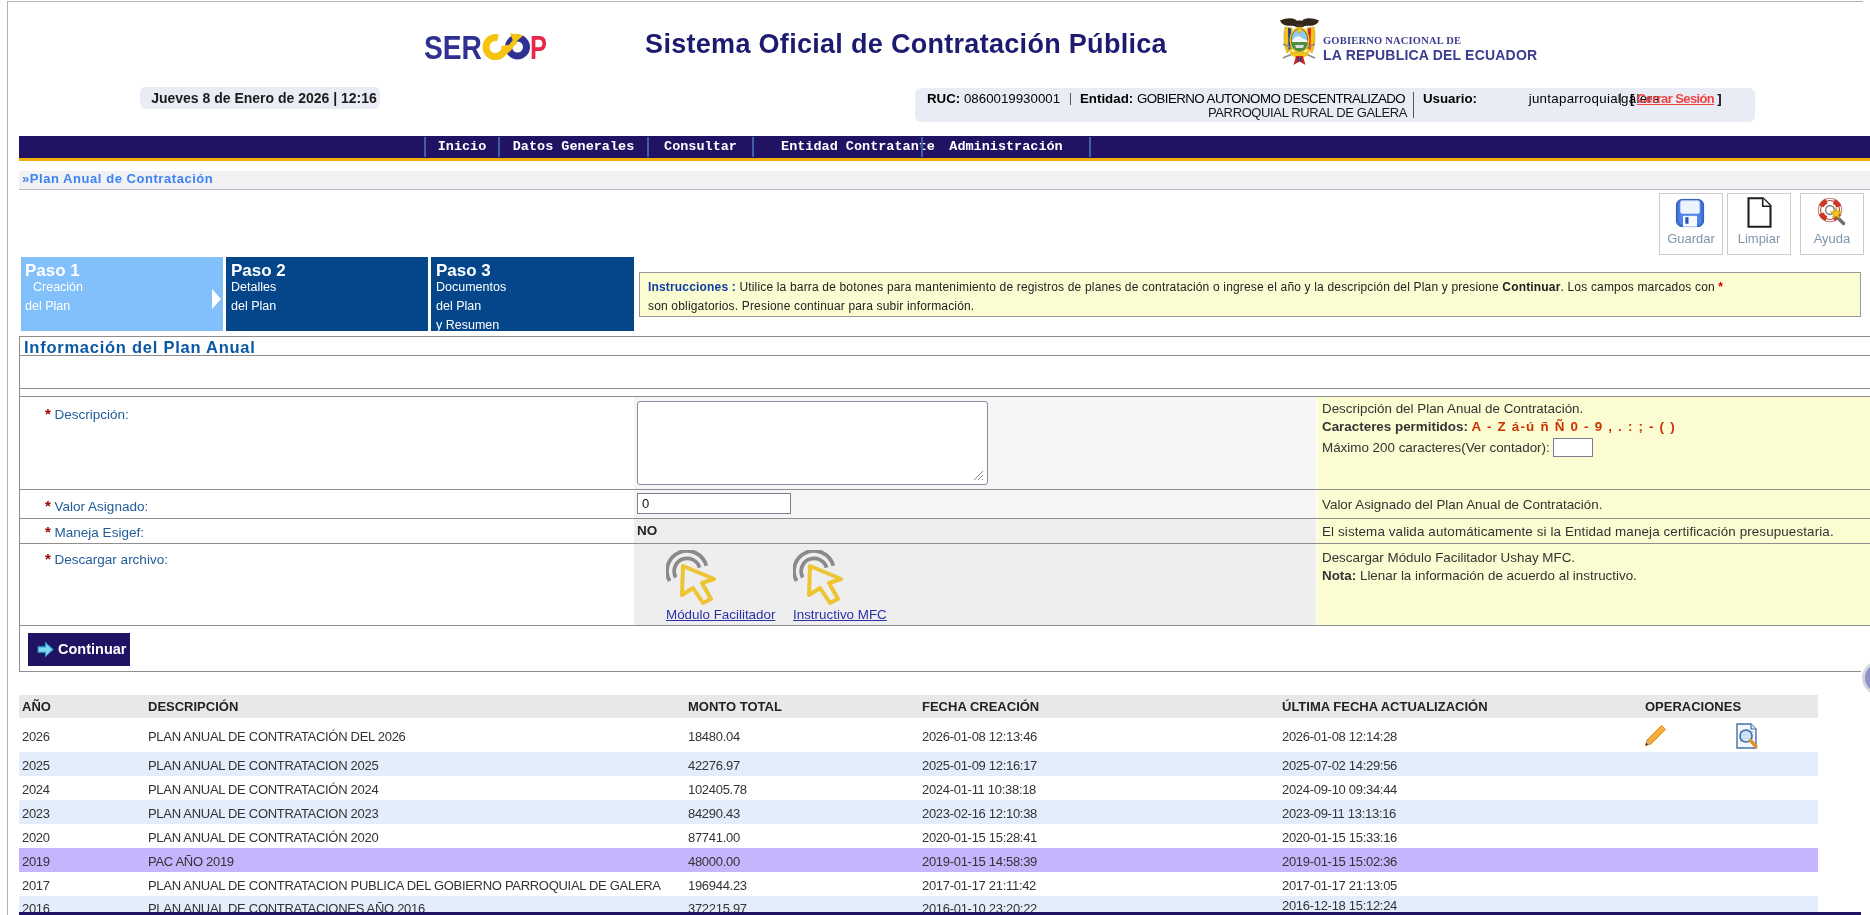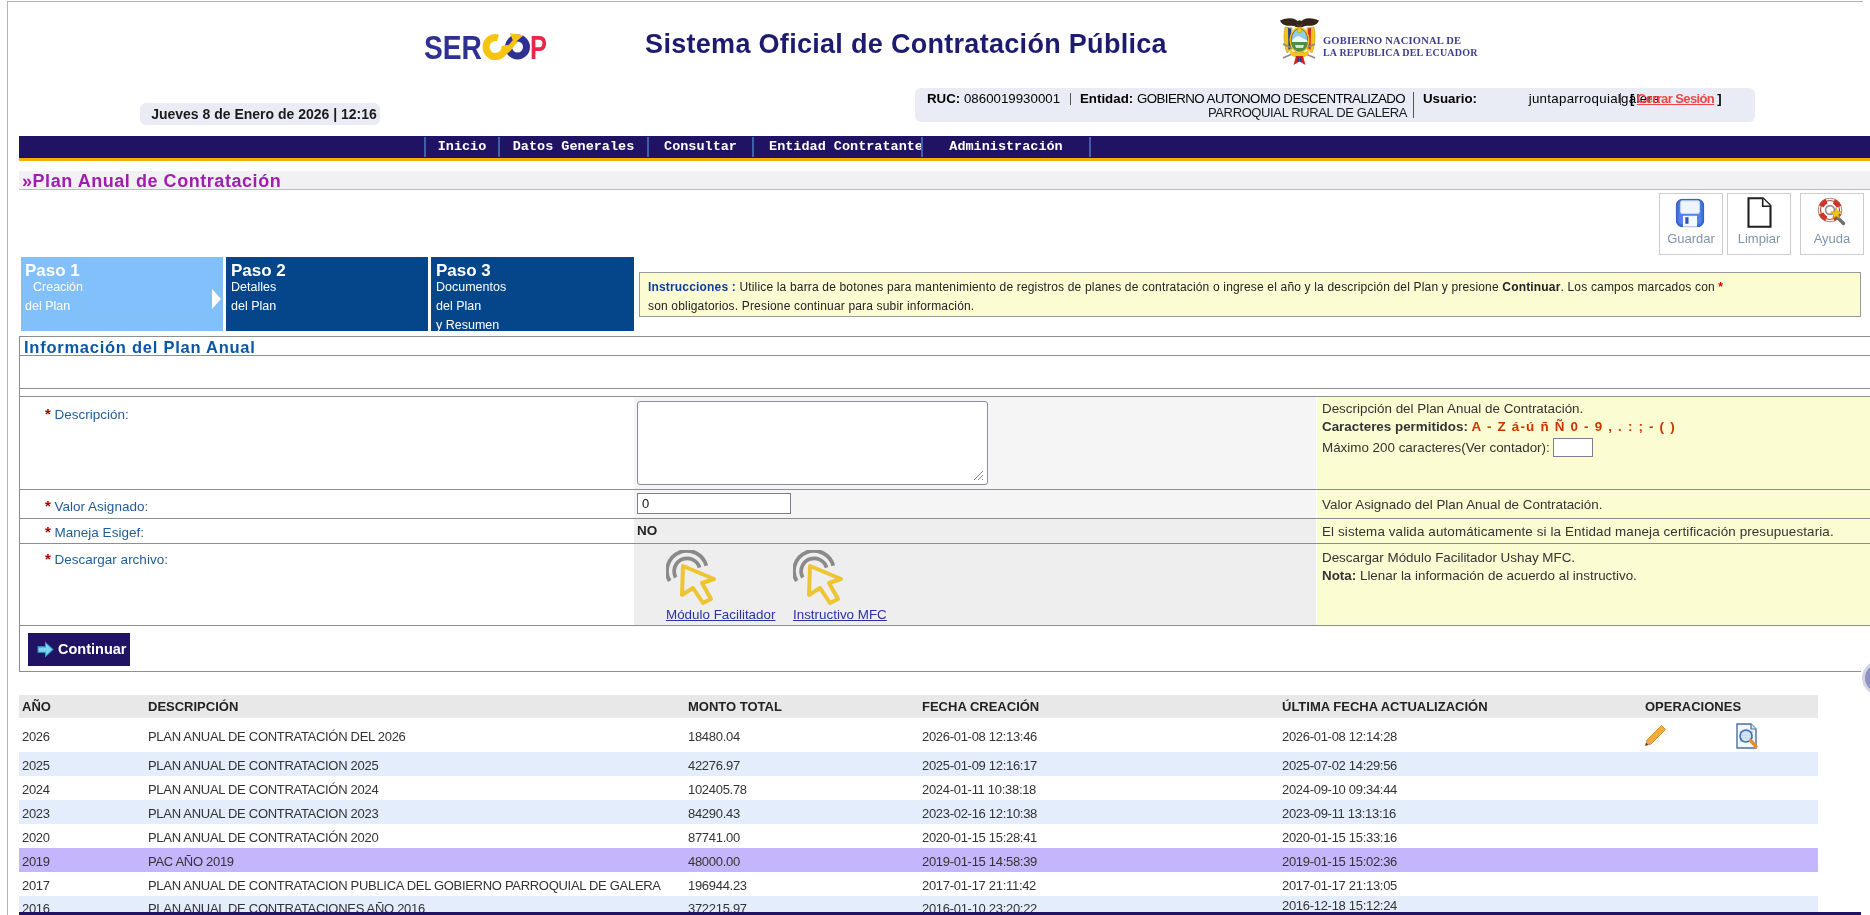--- a/index.html
+++ b/index.html
@@ -6,34 +6,34 @@
 body{width:1870px;height:915px;overflow:hidden;background:#fff;
  font-family:"Liberation Sans",sans-serif;}
 #page{position:absolute;left:0;top:0;width:1870px;height:915px;overflow:hidden;}
 .abs{position:absolute;}
 
 #bt{left:7px;top:1px;width:1856px;height:0;border-top:1px solid #b3b3b3;}
 #blft{left:7px;top:1px;width:0;height:914px;border-left:1px solid #b3b3b3;}
 
 #title{left:596px;top:29px;width:620px;text-align:center;font-size:27px;font-weight:bold;color:#1d1b70;letter-spacing:0.3px;}
 #coattx1{left:1323px;top:35px;font-family:"Liberation Serif",serif;font-size:10.5px;font-weight:bold;color:#3c3c90;letter-spacing:0.2px;}
-#coattx2{left:1323px;top:47px;font-family:Liberation Serif, serif;font-size:10px;font-weight:bold;color:#3c3c90;letter-spacing:0.2px;}
+#coattx2{left:1323px;top:47px;font-family:Liberation Sans, sans-serif;font-size:14px;font-weight:bold;color:#3c3c90;letter-spacing:0.2px;}
 #datebox{left:140px;top:87px;width:240px;height:22px;background:#e9ecf5;border-radius:6px;
- font-size:14px;font-weight:bold;color:#1b1b1b;text-align:center;line-height:22px;text-indent:8px;white-space:nowrap;margin-top:16px;}
+ font-size:14px;font-weight:bold;color:#1b1b1b;text-align:center;line-height:22px;text-indent:8px;white-space:nowrap;}
 #infobox{left:915px;top:88px;width:840px;height:34px;background:#e9ecf5;border-radius:6px;font-size:13.5px;color:#1b1b1b;}
 #infoline2{left:1208px;top:105px;font-size:13px;color:#1b1b1b;letter-spacing:-0.38px;}
 .sep1{position:absolute;width:0;border-left:1px solid #555;}
 
 #navbar{left:19px;top:136px;width:1851px;height:22px;background:#201363;}
 #yline{left:19px;top:158px;width:1851px;height:3px;background:#f2ae09;}
 .mi{position:absolute;top:139px;height:22px;font-size:13.5px;font-weight:bold;color:#fff;text-align:center;font-family:Liberation Mono, monospace;}
 .msep{position:absolute;top:137px;height:20px;width:0;border-left:2px solid #3d5fae;}
 
 #crumb{left:19px;top:171px;width:1851px;height:18px;background:#f1f1f4;border-bottom:1px solid #b9bac2;}
-#crumbtx{left:22px;top:171px;font-size:18px;font-weight:bold;color:#a21caf;letter-spacing:0.55px;}
+#crumbtx{left:22px;top:171px;font-size:13px;font-weight:bold;color:#3b82f6;letter-spacing:0.55px;}
 
 .tbtn{position:absolute;top:193px;width:62px;height:60px;background:#fff;border:1px solid #ccc;}
 .tlbl{position:absolute;top:231px;width:64px;text-align:center;font-size:13px;color:#7f95ae;}
 
 #paso1{left:21px;top:257px;width:202px;height:74px;background:#81c0fb;}
 #paso2{left:226px;top:257px;width:202px;height:74px;background:#05468b;}
 #paso3{left:431px;top:257px;width:203px;height:74px;background:#05468b;}
 .ptitle{position:absolute;font-size:17px;font-weight:bold;color:#fff;}
 .psub{position:absolute;font-size:12.5px;color:#fff;}
 #parrow{left:212px;top:289px;width:0;height:0;border-left:9px solid #fff;border-top:10px solid transparent;border-bottom:10px solid transparent;}
@@ -116,21 +116,21 @@
 <div class="abs" style="left:1630px;top:91px;font-size:13px;letter-spacing:-0.6px;"><b>[ <span style="color:#ef4444;text-decoration:underline;">Cerrar Sesión</span> ]</b></div>
 <div class="sep1" style="left:1070px;top:93px;height:12px;"></div>
 <div class="sep1" style="left:1413px;top:92px;height:26px;"></div>
 <div class="sep1" style="left:1620px;top:93px;height:12px;"></div>
 
 <div class="abs" id="navbar"></div>
 <div class="abs" id="yline"></div>
 <div class="mi" style="left:425px;width:74px;">Inicio</div>
 <div class="mi" style="left:499px;width:149px;">Datos Generales</div>
 <div class="mi" style="left:648px;width:105px;">Consultar</div>
-<div class="mi" style="left:753px;width:186px;">Entidad Contratante</div>
+<div class="mi" style="left:753px;width:186px;padding-left:12px;">Entidad Contratante</div>
 <div class="mi" style="left:922px;width:168px;">Administración</div>
 <div class="msep" style="left:424px;"></div>
 <div class="msep" style="left:498px;"></div>
 <div class="msep" style="left:647px;"></div>
 <div class="msep" style="left:752px;"></div>
 <div class="msep" style="left:921px;"></div>
 <div class="msep" style="left:1089px;"></div>
 
 <div class="abs" id="crumb"></div>
 <div class="abs" id="crumbtx">»Plan Anual de Contratación</div>

